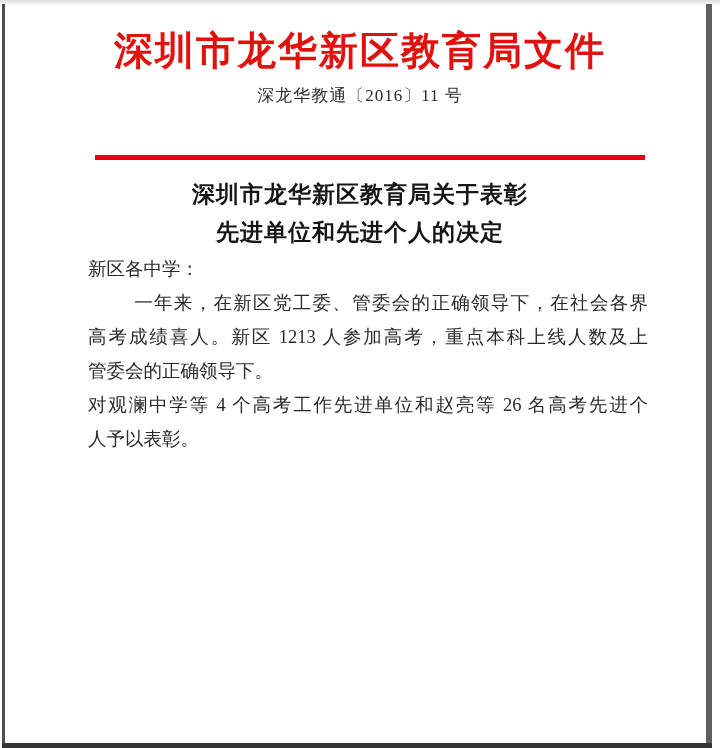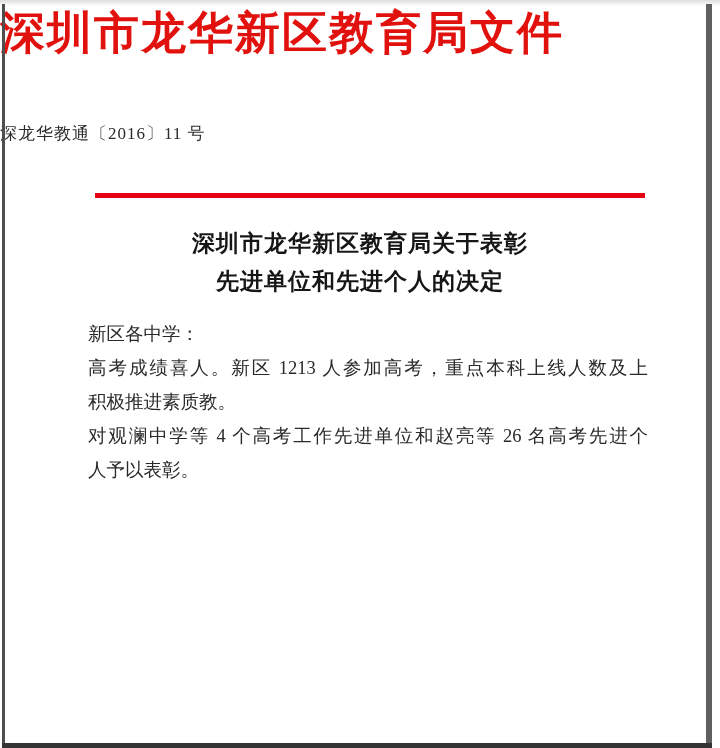--- a/index.html
+++ b/index.html
@@ -27,52 +27,52 @@
   .edge-right {
     position: absolute; top: 4px; bottom: 2px; right: 8px; width: 6px;
     background: #5f5f5f;
   }
   .edge-bottom {
     position: absolute; bottom: 0; left: 2px; right: 8px; height: 5px;
     background: #343434;
   }
 
   .letterhead {
+    padding-top: 18px;
     height: 66px;
     line-height: 66px;
-    text-align: left;
-    font-size: 45px;
+    text-align: center;
+    font-size: 39px;
     font-weight: bold;
     letter-spacing: 2px;
     white-space: nowrap;
   }
   .doc-number {
-    margin-top: 56px;
     height: 24px;
     line-height: 24px;
+    text-align: center;
     font-size: 17px;
     letter-spacing: 1px;
     color: #2b2b2b;
   }
   .red-divider {
     margin: 47px 0 0 95px;
     width: 550px;
     height: 5px;
   }
   .doc-title {
-    margin-top: 27px;
+    margin-top: 16px;
     text-align: center;
     font-size: 23px;
     font-weight: bold;
     line-height: 38px;
     color: #161616;
     letter-spacing: 1px;
   }
   .doc-body {
-    margin-top: 16px;
     padding: 0 72px 0 88px;
     font-size: 18.5px;
     line-height: 34px;
     color: #2a2a2a;
   }
   .body-line {
     text-align: justify;
     text-align-last: justify;
     text-justify: inter-character;
     white-space: normal;
@@ -96,22 +96,23 @@
 
   <div class="red-divider" style="background: rgb(230, 0, 18);"></div>
 
   <div class="doc-title" id="doc-title">
       <div>深圳市龙华新区教育局关于表彰</div>
       <div>先进单位和先进个人的决定</div>
     </div>
 
   <div class="doc-body" id="doc-body">
       <div class="body-line para-end">新区各中学：</div>
+      <div class="body-line first-indent">一年来，在新区党工委、管委会的正确领导下，在社会各界</div>
       <div class="body-line">高考成绩喜人。新区 1213 人参加高考，重点本科上线人数及上</div>
-      <div class="body-line para-end">积极推进素质教。</div>
+      <div class="body-line para-end">管委会的正确领导下。</div>
       <div class="body-line">对观澜中学等 4 个高考工作先进单位和赵亮等 26 名高考先进个</div>
       <div class="body-line para-end">人予以表彰。</div>
     </div>
 
   <div class="edge-left"></div>
   <div class="edge-right"></div>
   <div class="edge-bottom"></div>
 </div>
 
 </body></html>

